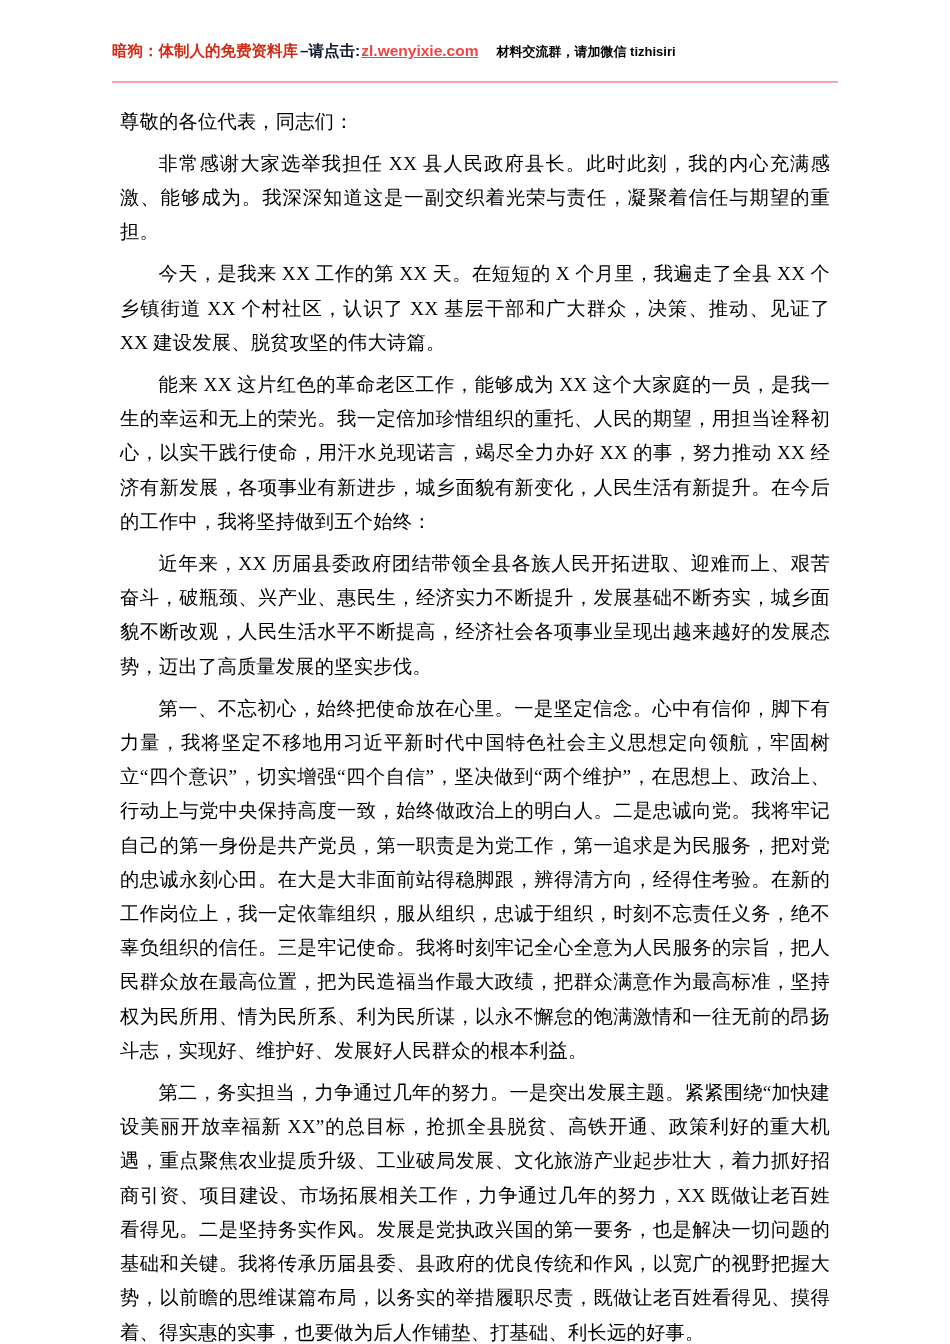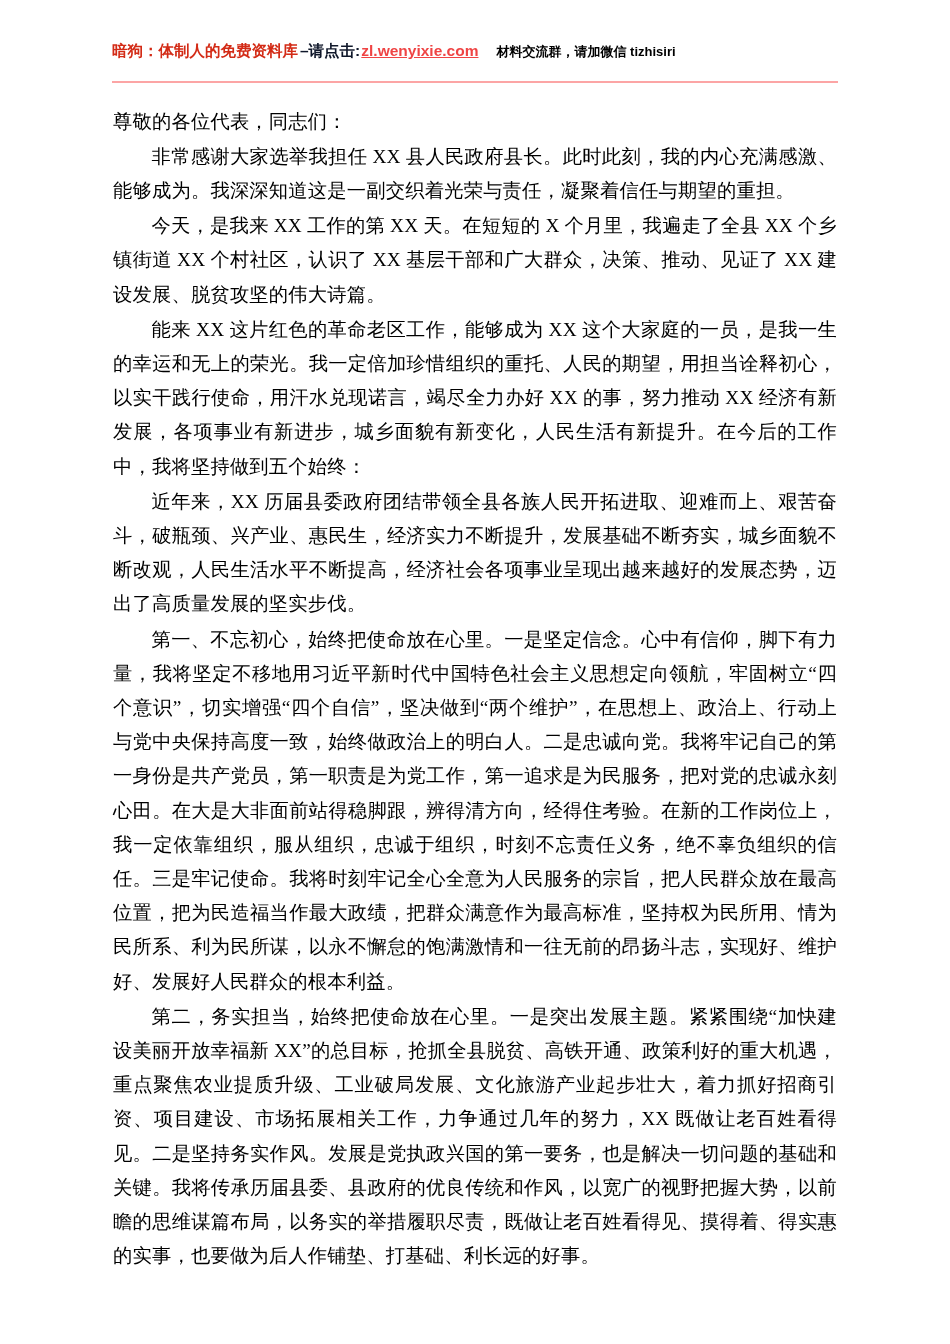--- a/index.html
+++ b/index.html
@@ -55,21 +55,21 @@
   
   .content {
     margin-top: 22px;
     font-size: 19.3px;
     line-height: 34.2px;
     text-align: justify;
     text-justify: inter-ideograph;
     letter-spacing: 0.2px;
   }
   .content p {
-    margin: 1px;
+    margin: 8px;
     text-indent: 2em;
   }
   .content p.noindent {
     text-indent: 0;
   }
   .b {
     font-weight: normal;
   }
 </style>
 </head>
@@ -84,16 +84,16 @@
     <span class="tail">材料交流群，请加微信 tizhisiri</span>
   </div>
 
   <div class="content" id="doc-body">
       <p class="noindent"><span>尊敬的各位代表，同志们：</span></p>
       <p><span>非常感谢大家选举我担任 XX 县人民政府县长。此时此刻，我的内心充满感激、能够成为。我深深知道这是一副交织着光荣与责任，凝聚着信任与期望的重担。</span></p>
       <p><span>今天，是我来 XX 工作的第 XX 天。在短短的 X 个月里，我遍走了全县 XX 个乡镇街道 XX 个村社区，认识了 XX 基层干部和广大群众，决策、推动、见证了 XX 建设发展、脱贫攻坚的伟大诗篇。</span></p>
       <p><span>能来 XX 这片红色的革命老区工作，能够成为 XX 这个大家庭的一员，是我一生的幸运和无上的荣光。我一定倍加珍惜组织的重托、人民的期望，用担当诠释初心，以实干践行使命，用汗水兑现诺言，竭尽全力办好 XX 的事，努力推动 XX 经济有新发展，各项事业有新进步，城乡面貌有新变化，人民生活有新提升。在今后的工作中，我将坚持做到五个始终：</span></p>
       <p><span>近年来，XX 历届县委政府团结带领全县各族人民开拓进取、迎难而上、艰苦奋斗，破瓶颈、兴产业、惠民生，经济实力不断提升，发展基础不断夯实，城乡面貌不断改观，人民生活水平不断提高，经济社会各项事业呈现出越来越好的发展态势，迈出了高质量发展的坚实步伐。</span></p>
       <p><span class="b">第一、不忘初心，始终把使命放在心里。一是坚定信念。</span><span>心中有信仰，脚下有力量，我将坚定不移地用习近平新时代中国特色社会主义思想定向领航，牢固树立“四个意识”，切实增强“四个自信”，坚决做到“两个维护”，在思想上、政治上、行动上与党中央保持高度一致，始终做政治上的明白人。</span><span class="b">二是忠诚向党。</span><span>我将牢记自己的第一身份是共产党员，第一职责是为党工作，第一追求是为民服务，把对党的忠诚永刻心田。在大是大非面前站得稳脚跟，辨得清方向，经得住考验。在新的工作岗位上，我一定依靠组织，服从组织，忠诚于组织，时刻不忘责任义务，绝不辜负组织的信任。</span><span class="b">三是牢记使命。</span><span>我将时刻牢记全心全意为人民服务的宗旨，把人民群众放在最高位置，把为民造福当作最大政绩，把群众满意作为最高标准，坚持权为民所用、情为民所系、利为民所谋，以永不懈怠的饱满激情和一往无前的昂扬斗志，实现好、维护好、发展好人民群众的根本利益。</span></p>
-      <p><span class="b">第二，务实担当，始终把使命放在心里。一是突出发展主题。</span><span>紧紧围绕“加快建设美丽开放幸福新 XX”的总目标，抢抓全县脱贫、高铁开通、政策利好的重大机遇，重点聚焦农业提质升级、工业破局发展、文化旅游产业起步壮大，着力抓好招商引资、项目建设、市场拓展相关工作，力争通过几年的努力，XX 既做让老百姓看得见。</span><span class="b">二是坚持务实作风。</span><span>发展是党执政兴国的第一要务，也是解决一切问题的基础和关键。我将传承历届县委、县政府的优良传统和作风，以宽广的视野把握大势，以前瞻的思维谋篇布局，以务实的举措履职尽责，既做让老百姓看得见、摸得着、得实惠的实事，也要做为后人作铺垫、打基础、利长远的好事。</span></p>
+      <p><span class="b">第二，务实担当，力争通过几年的努力。一是突出发展主题。</span><span>紧紧围绕“加快建设美丽开放幸福新 XX”的总目标，抢抓全县脱贫、高铁开通、政策利好的重大机遇，重点聚焦农业提质升级、工业破局发展、文化旅游产业起步壮大，着力抓好招商引资、项目建设、市场拓展相关工作，力争通过几年的努力，XX 既做让老百姓看得见。</span><span class="b">二是坚持务实作风。</span><span>发展是党执政兴国的第一要务，也是解决一切问题的基础和关键。我将传承历届县委、县政府的优良传统和作风，以宽广的视野把握大势，以前瞻的思维谋篇布局，以务实的举措履职尽责，既做让老百姓看得见、摸得着、得实惠的实事，也要做为后人作铺垫、打基础、利长远的好事。</span></p>
     </div>
 
 </div>
 
 </body></html>

